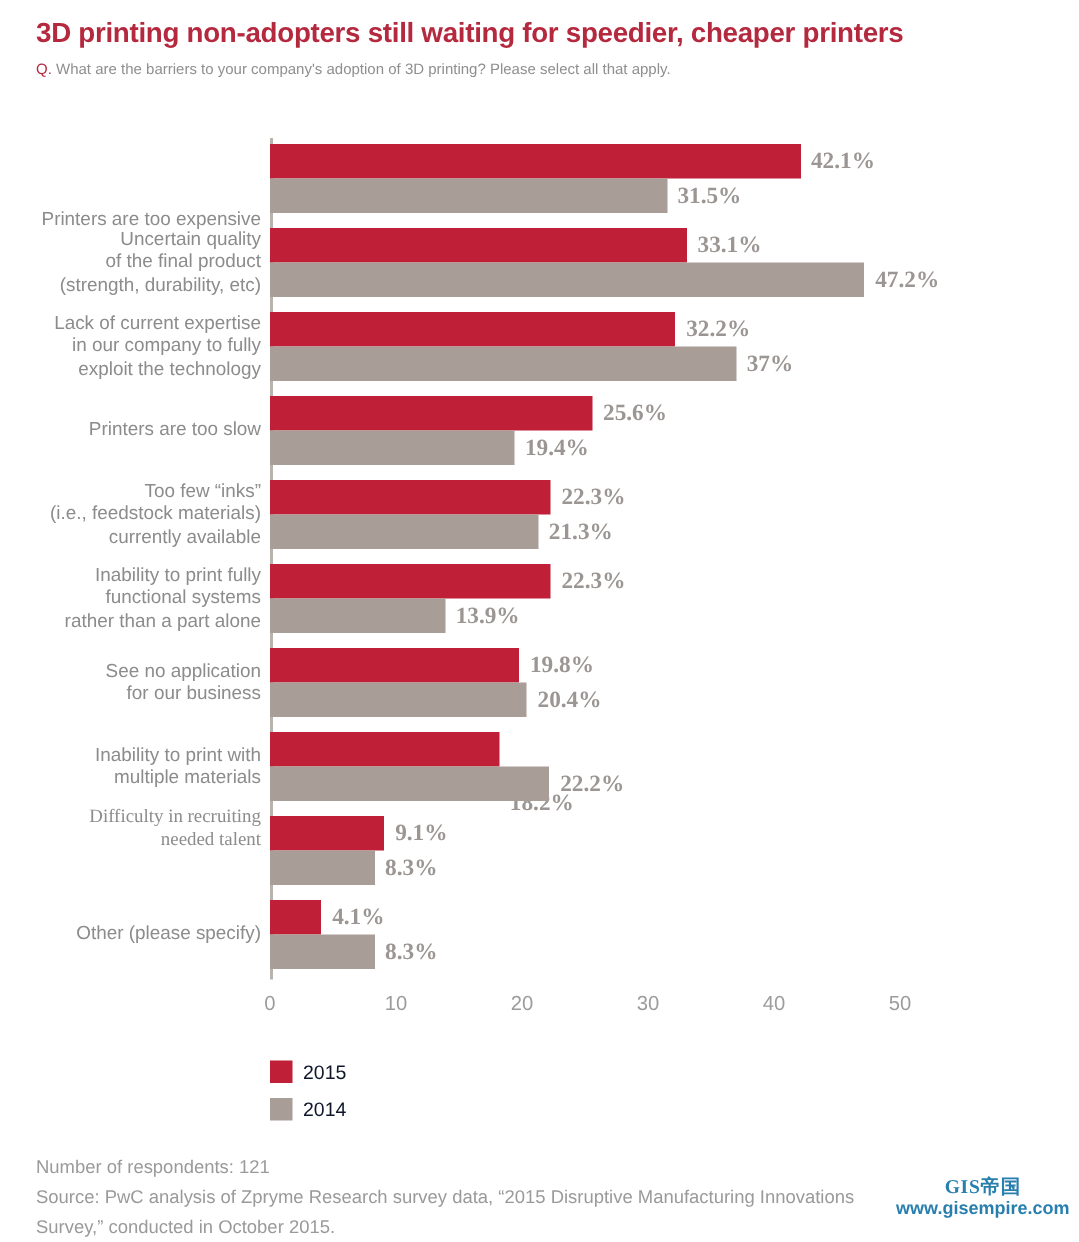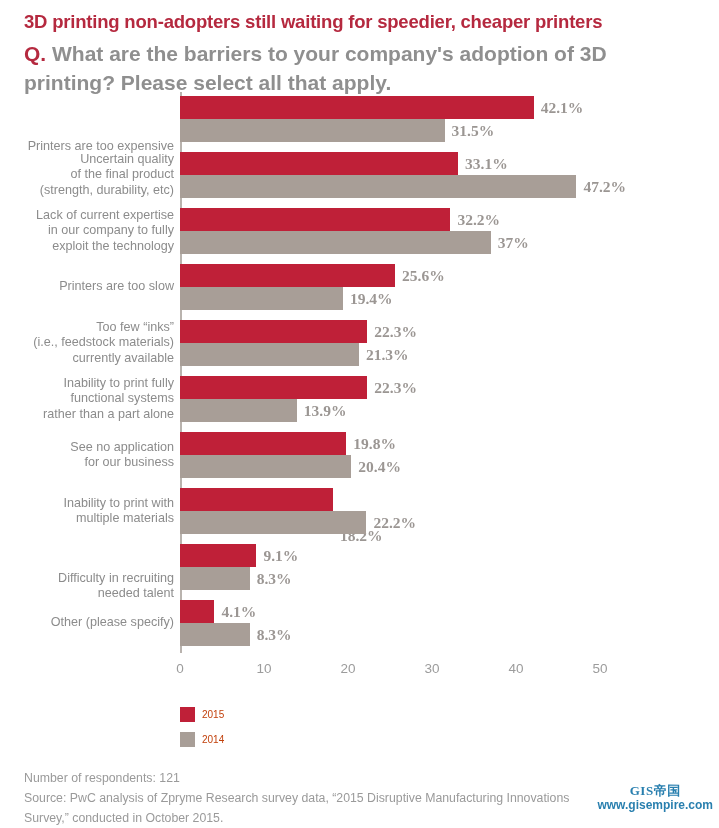--- a/index.html
+++ b/index.html
@@ -31,22 +31,22 @@
     color: #b5293f;
     letter-spacing: -0.2px;
     line-height: 1.25;
     white-space: nowrap;
   }
   .subtitle {
     position: absolute;
     left: 24px;
     top: 40px;
     width: 625px;
-    font-size: 21px;
-    font-weight: bold;
+    font-size: 10px;
+    font-weight: normal;
     color: #8f8f8f;
     line-height: 1.38;
   }
   .subtitle .q {
     color: #b5293f;
   }
 
   
   .plot {
     position: absolute;
@@ -116,22 +116,22 @@
     margin-bottom: 4px;
   }
   .legend-swatch {
     width: 15px;
     height: 15px;
     margin-right: 7px;
   }
   .legend-swatch.s2015 { background: #bf2038; }
   .legend-swatch.s2014 { background: #a89e97; }
   .legend-label {
-    font-size: 10px;
-    color: #c2410c;
+    font-size: 13px;
+    color: #0f172a;
   }
 
   
   .footer {
     position: absolute;
     left: 24px;
     top: 768px;
     width: 600px;
     font-size: 12.3px;
     line-height: 20px;
@@ -226,21 +226,21 @@
         <div class="cat-label" style="top: 319.9px;">Too few “inks”
 (i.e., feedstock materials)
 currently available</div>
         <div class="cat-label" style="top: 375.9px;">Inability to print fully
 functional systems
 rather than a part alone</div>
         <div class="cat-label" style="top: 439.6px;">See no application
 for our business</div>
         <div class="cat-label" style="top: 495.6px;">Inability to print with
 multiple materials</div>
-        <div class="cat-label" style="top: 571px;">Difficulty in recruiting
+        <div class="cat-label" style="top: 537px; font-family: Liberation Serif, serif;">Difficulty in recruiting
 needed talent</div>
         <div class="cat-label" style="top: 615.3px;">Other (please specify)</div>
       </div>
     <div id="xtick-layer">
         <div class="xtick" style="left: 180px;">0</div>
         <div class="xtick" style="left: 264px;">10</div>
         <div class="xtick" style="left: 348px;">20</div>
         <div class="xtick" style="left: 432px;">30</div>
         <div class="xtick" style="left: 516px;">40</div>
         <div class="xtick" style="left: 600px;">50</div>

